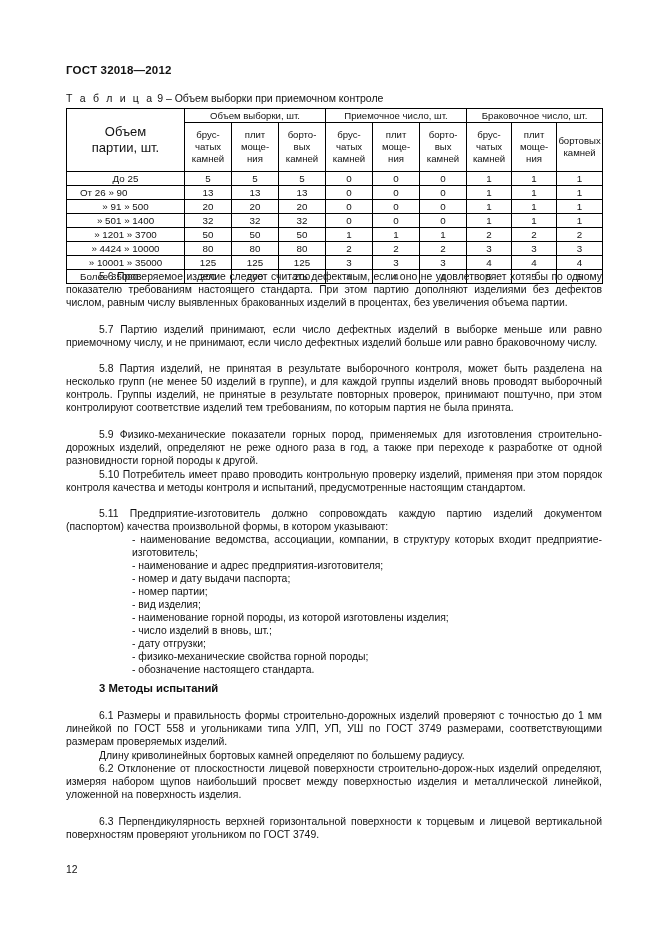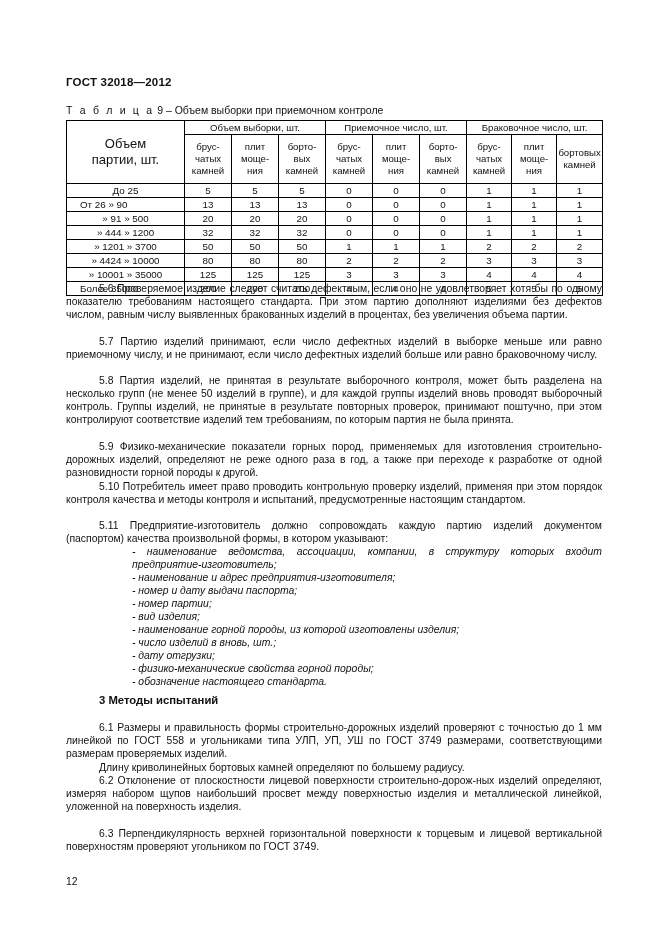--- a/index.html
+++ b/index.html
@@ -11,21 +11,21 @@
   body {
     width: 661px;
     height: 936px;
     font-family: "Liberation Sans", "DejaVu Sans", sans-serif;
     color: #111111;
     position: relative;
     overflow: hidden;
   }
   .page {
     position: absolute;
-    left: 0; top: 16px;
+    left: 0; top: 4px;
     width: 661px;
     height: 912px;
     box-sizing: border-box;
   }
 
   
   .doc-header {
     position: absolute;
     left: 66px;
     top: 60px;
@@ -209,21 +209,21 @@
             <td>20</td>
             <td>20</td>
             <td>0</td>
             <td>0</td>
             <td>0</td>
             <td>1</td>
             <td>1</td>
             <td>1</td>
           </tr>
           <tr>
-            <td class="lbl">» 444 » 1200</td>
+            <td class="lbl">» 501 » 1400</td>
             <td>32</td>
             <td>32</td>
             <td>32</td>
             <td>0</td>
             <td>0</td>
             <td>0</td>
             <td>1</td>
             <td>1</td>
             <td>1</td>
           </tr>
@@ -296,21 +296,21 @@
   </div>
 
   <div class="body-block" style="top:464px;">
     <p>5.10 Потребитель имеет право проводить контрольную проверку изделий, применяя при этом порядок контроля качества и методы контроля и испытаний, предусмотренные настоящим стандартом.</p>
   </div>
 
   <div class="body-block" style="top:503px;">
     <p>5.11 Предприятие-изготовитель должно сопровождать каждую партию изделий документом (паспортом) качества произвольной формы, в котором указывают:</p>
   </div>
 
-  <div class="body-block" style="top:529px;font-style:italic;" id="passport-list">
+  <div class="body-block" style="top:529px;" id="passport-list">
       <p class="li">- наименование ведомства, ассоциации, компании, в структуру которых входит предприятие-изготовитель;</p>
       <p class="li">- наименование и адрес предприятия-изготовителя;</p>
       <p class="li">- номер и дату выдачи паспорта;</p>
       <p class="li">- номер партии;</p>
       <p class="li">- вид изделия;</p>
       <p class="li">- наименование горной породы, из которой изготовлены изделия;</p>
       <p class="li">- число изделий в вновь, шт.;</p>
       <p class="li">- дату отгрузки;</p>
       <p class="li">- физико-механические свойства горной породы;</p>
       <p class="li">- обозначение настоящего стандарта.</p>

